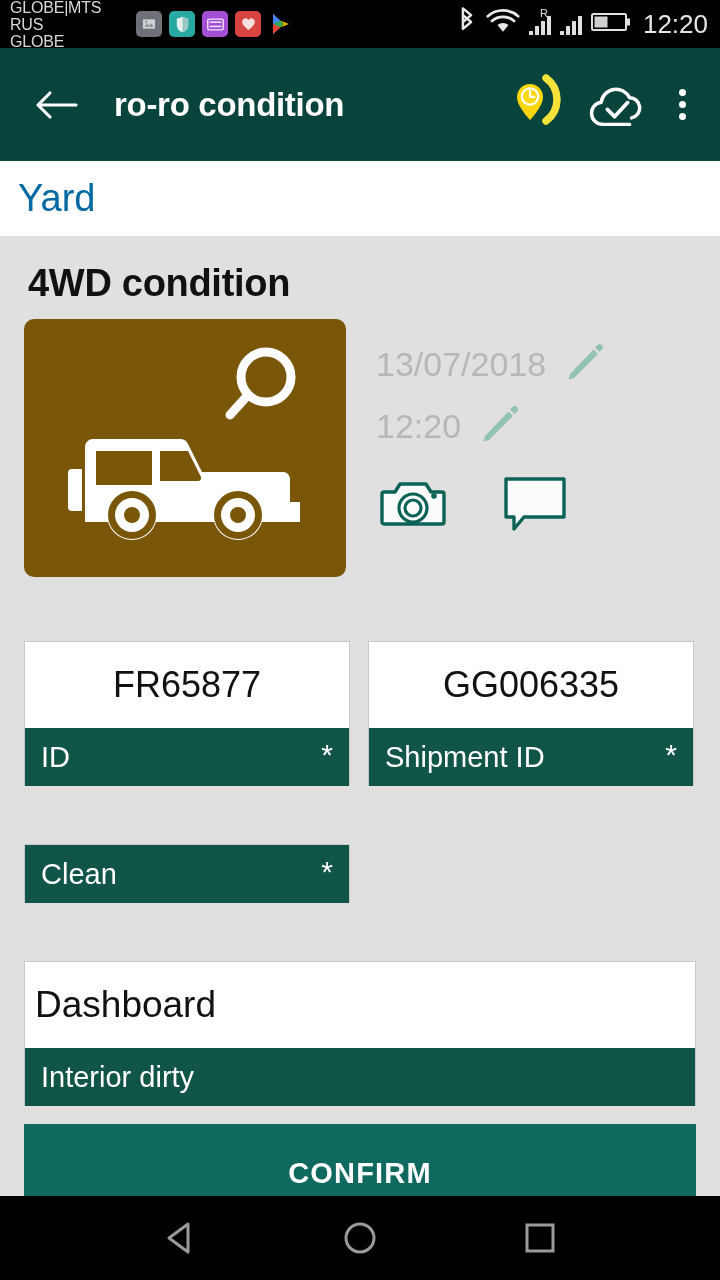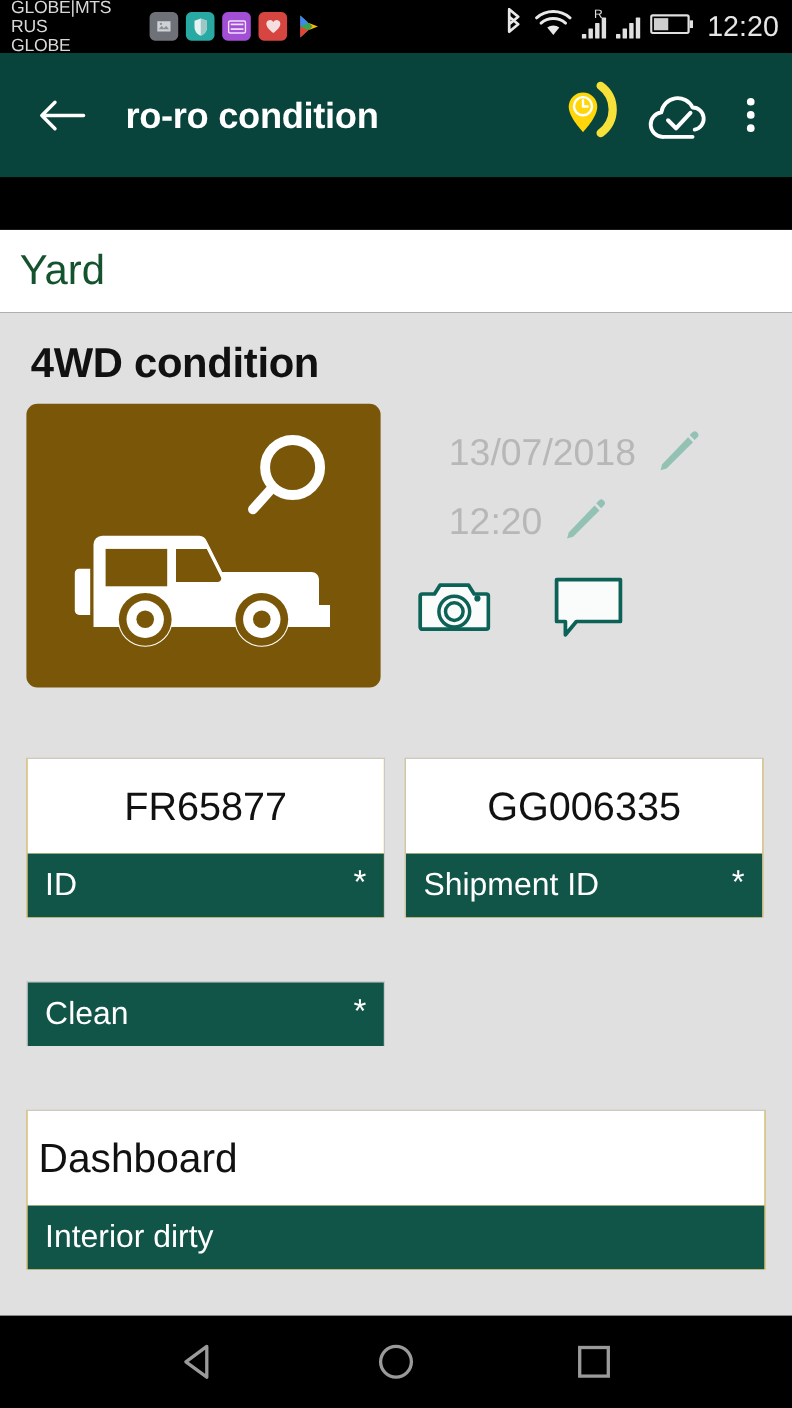--- a/index.html
+++ b/index.html
@@ -41,39 +41,39 @@
     white-space:nowrap; letter-spacing:-0.3px;
   }
   .appbar-actions { margin-left:auto; display:flex; align-items:center; gap:14px; }
   .ab-icon { width:62px; height:62px; display:flex; align-items:center; justify-content:center; cursor:pointer; }
   .ovf { width:40px; height:62px; display:flex; flex-direction:column; align-items:center; justify-content:center; gap:5px; cursor:pointer; }
   .ovf span { width:7px; height:7px; border-radius:50%; background:#fff; display:block; }
 
   
   .subheader {
     background:#ffffff; flex:0 0 75px; display:flex; align-items:center;
-    padding-left:18px; color:#14532d; font-size:38px; font-weight:400;margin-top:48px;
+    padding-left:18px; color:#0369a1; font-size:38px; font-weight:400;
   }
 
   
   .content { flex:1 1 auto; background:#E0E0E0; padding:0 24px; position:relative; overflow:hidden; }
   .section-title {
     font-size:38px; font-weight:bold; color:#111; padding:26px 4px 14px 4px;
     letter-spacing:-0.3px;
   }
 
   .top-row { display:flex; gap:0; align-items:flex-start; }
   .veh-tile {
     width:322px; height:258px; background:#7A5708; border-radius:10px;
     position:relative; flex:0 0 auto; cursor:pointer;
   }
   .veh-tile svg { position:absolute; }
 
   .meta-col { flex:1 1 auto; padding-left:30px; padding-top:14px; }
-  .meta-line { display:flex; align-items:center; gap:16px; height:62px;margin-left:32px; }
+  .meta-line { display:flex; align-items:center; gap:16px; height:62px; }
   .meta-val { font-size:34px; color:#b7b7b7; letter-spacing:0px; }
   .pencil { cursor:pointer; display:block; }
   .io-row { display:flex; align-items:center; gap:56px; margin-top:18px; padding-left:4px; }
   .io-btn { cursor:pointer; display:flex; align-items:center; justify-content:center; }
 
   
   .fields { margin-top:24px; }
   .frow { display:flex; gap:18px; margin-bottom:18px; }
   .field {
     background:#eab308; border:1px solid #c9c9c9; border-bottom:none;
@@ -322,20 +322,21 @@
       <div class="frow">
         <div class="field full">
           <div class="fval left">Dashboard</div>
           <div class="flabel">
             <span>Interior dirty</span>
             <span class="star"></span>
           </div>
         </div>
       </div>
 
+      <div class="confirm">CONFIRM</div>
     </div>
   </div>
 
   <div class="navbar">
     <div class="nav-btn">
       <svg width="34" height="36" viewBox="0 0 34 36">
         <path d="M25 4L6 18l19 14z" fill="none" stroke="#9a9a9a" stroke-width="3" stroke-linejoin="round"></path>
       </svg>
     </div>
     <div class="nav-btn">

